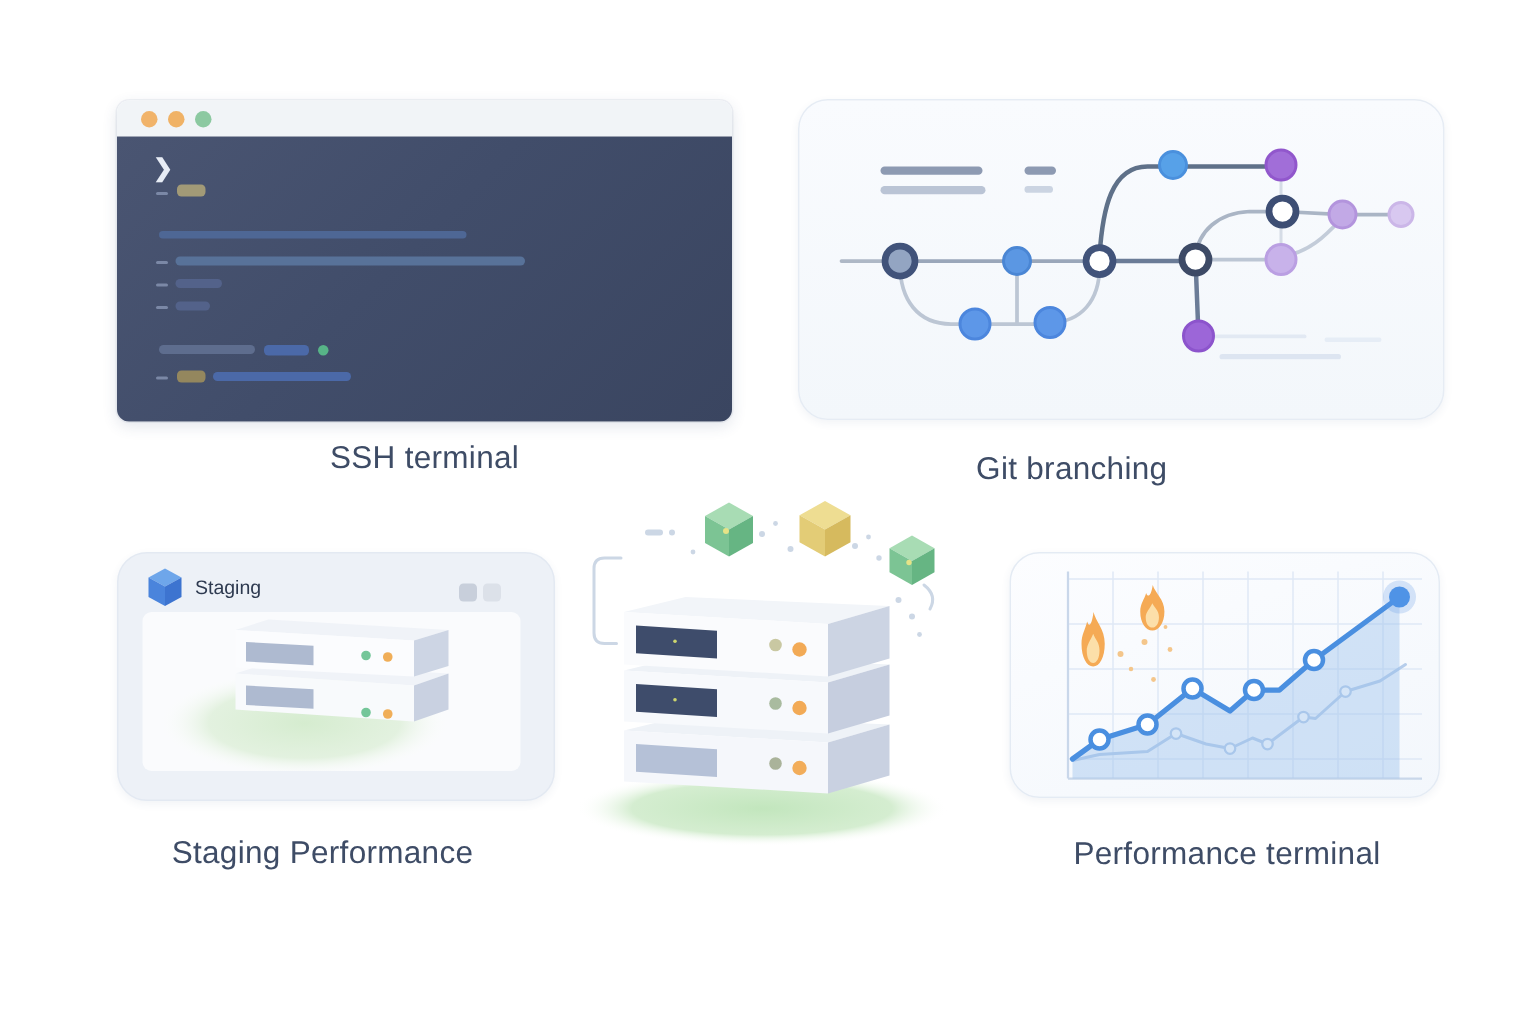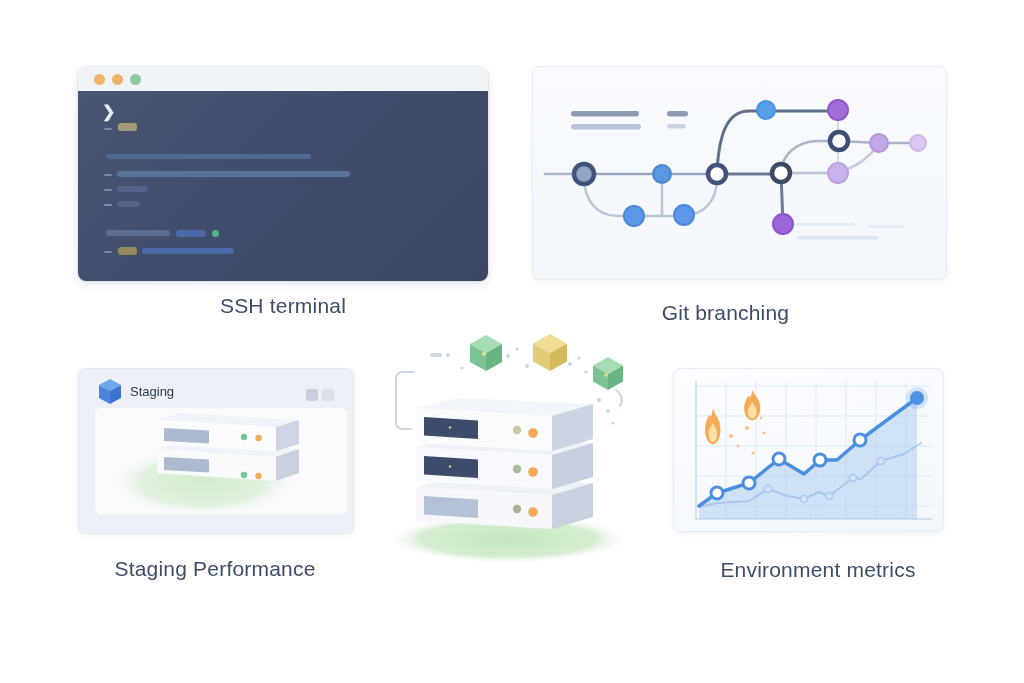--- a/index.html
+++ b/index.html
@@ -12,35 +12,35 @@
   .term-window{left:78px;top:67px;width:410px;height:214px;border-radius:8px;
     box-shadow:0 3px 10px rgba(50,70,110,.14), 0 0 0 1px rgba(120,140,170,.10);}
   .term-titlebar{position:absolute;left:0;top:0;right:0;height:24px;background:#f1f4f7;
     border-radius:8px 8px 0 0;display:flex;align-items:center;padding-left:16px;gap:7px;}
   .tdot{width:11px;height:11px;border-radius:50%;}
   .term-body{position:absolute;left:0;top:24px;right:0;bottom:0;border-radius:0 0 8px 8px;
     background:linear-gradient(135deg,#4a5572 0%,#414d6a 45%,#3a4560 100%);overflow:hidden;}
   .tbar{position:absolute;border-radius:3px;}
   .t-prompt{position:absolute;left:24px;top:11px;color:#e7ecf5;font-size:16px;font-weight:700;}
   
-  .card{border-radius:7px;box-shadow:0 2px 6px rgba(60,85,130,.07);}
+  .card{border-radius:20px;box-shadow:0 2px 6px rgba(60,85,130,.07);padding-left:16px;}
   .git-card{left:532px;top:66px;width:413px;height:212px;
     background:linear-gradient(180deg,#f9fbfe 0%,#f3f7fb 100%);border:1px solid #e6ecf4;}
   .staging-card{left:78px;top:368px;width:274px;height:164px;background:#edf1f7;border:1px solid #e3e9f2;}
   .staging-screen{position:absolute;left:16px;top:39px;width:252px;height:106px;background:#fafbfd;
     border-radius:6px;overflow:hidden;}
   .staging-header{position:absolute;left:19px;top:9px;display:flex;align-items:center;gap:8px;}
   .staging-title{font-size:13px;color:#2e3a50;font-weight:500;}
   .hsq{position:absolute;top:20px;width:12px;height:12px;border-radius:3px;}
   .perf-card{left:673px;top:368px;width:269px;height:162px;
     background:linear-gradient(160deg,#fcfdff 0%,#f3f7fc 100%);border:1px solid #e4ebf4;overflow:hidden;}
   
   .caption{font-size:21px;color:#3e4c66;font-weight:500;text-align:center;letter-spacing:.2px;}
   .cap-ssh{left:78px;top:294px;width:410px;}
-  .cap-git{left:519px;top:301px;width:413px;}
+  .cap-git{left:508px;top:301px;width:413px;}
   .cap-staging{left:78px;top:557px;width:274px;}
   .cap-perf{left:660px;top:558px;width:316px;}
   .center-illus{left:380px;top:330px;width:265px;height:235px;}
   svg{display:block;}
 </style>
 </head>
 <body>
 
 <div class="abs term-window">
   <div class="term-titlebar">
@@ -267,13 +267,13 @@
         <path d="M11.8 11 C13.2 14 16 15.2 16 19.5 C16 23.5 14 25.8 11.8 25.8 C9.5 25.8 7.5 23.5 7.5 19.5 C7.5 16.5 10 14.5 11.8 11 Z" fill="#fcdfa9"></path>
       </g>
       <circle cx="57" cy="67" r="2" fill="#f4c68b"></circle>
       <circle cx="64" cy="77" r="1.5" fill="#f4c68b"></circle>
       <circle cx="73" cy="59" r="2" fill="#f4c68b"></circle>
       <circle cx="79" cy="84" r="1.6" fill="#f4c68b"></circle>
       <circle cx="87" cy="49" r="1.3" fill="#f4c68b"></circle>
       <circle cx="90" cy="64" r="1.6" fill="#f4c68b"></circle>
     </svg>
 </div>
-<div class="abs caption cap-perf">Environment metrics</div>
+<div class="abs caption cap-perf">Performance terminal</div>
 
 </body></html>

